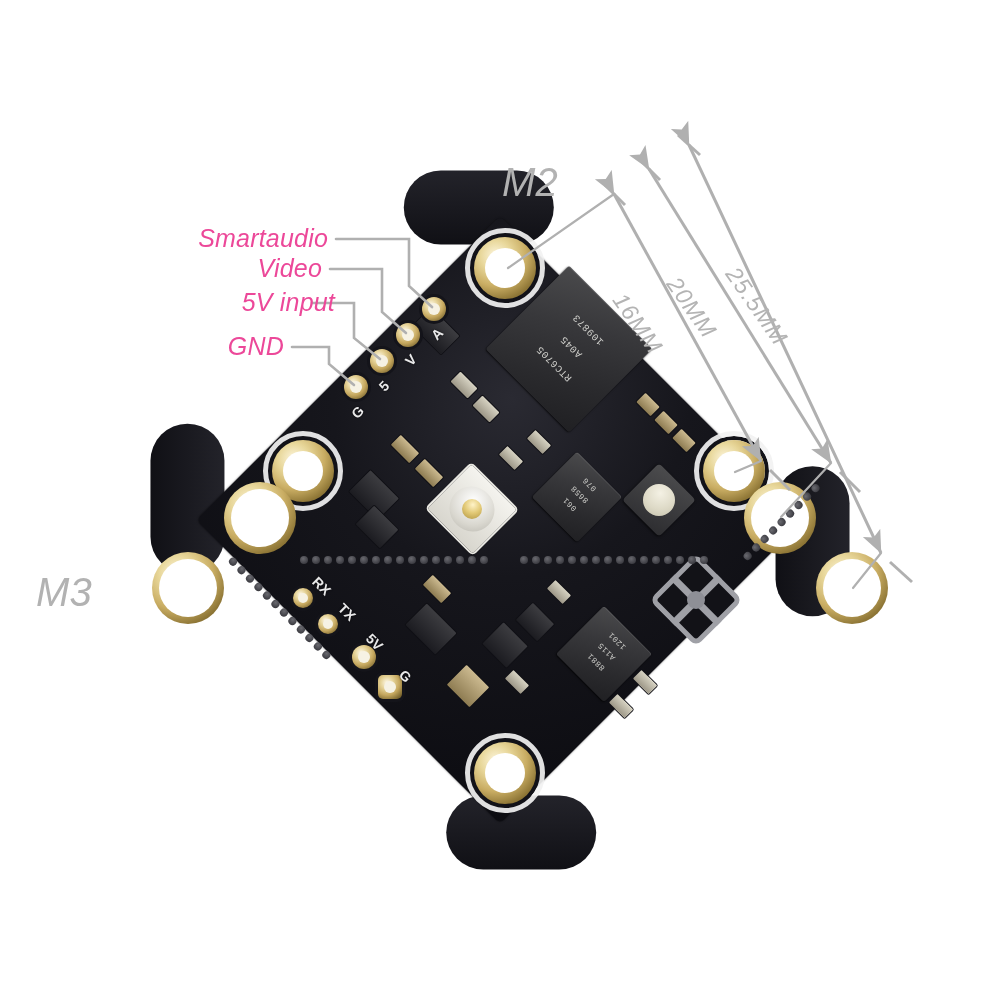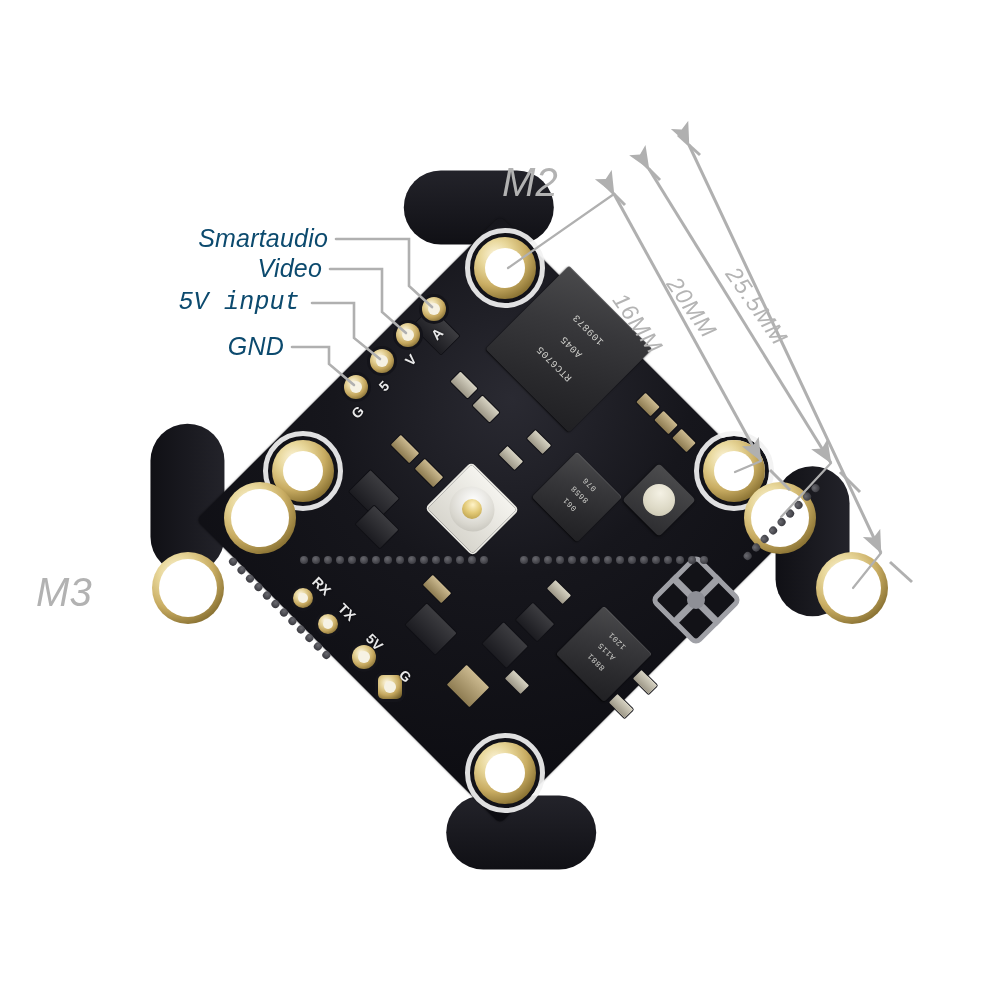--- a/index.html
+++ b/index.html
@@ -3,21 +3,21 @@
 <meta charset="utf-8">
 <style>
   html,body{margin:0;padding:0;background:#ffffff;}
   body{width:1000px;height:1000px;overflow:hidden;
        font-family:"Liberation Sans","DejaVu Sans",sans-serif;}
   #stage{position:relative;width:1000px;height:1000px;background:#fff;}
 
   
   .anno{
     position:absolute;
-    color:#0c4a6e;
+    color:#ec4899;
     font-style:italic;
     font-family:"Liberation Sans","DejaVu Sans",sans-serif;
     white-space:nowrap;
     letter-spacing:.2px;
     -webkit-font-smoothing:antialiased;
   }
   .callout{font-size:25px;text-align:right;}
   .bigm{font-size:40px;color:#b2b2b2;}
   .dim{font-size:23px;color:#b4b4b4;letter-spacing:1px;}
 
@@ -370,21 +370,21 @@
     <g stroke="#b0b0b0" stroke-width="2.2" fill="none" stroke-linecap="round">
       <path d="M614,194 L508,268"></path>
       <path d="M761,461 L735,472"></path>
       <path d="M831,463 L781,517"></path>
       <path d="M881,553 L853,588"></path>
     </g>
   </svg>
 
   <div class="anno callout" style="right:672px;top:224px;">Smartaudio</div>
   <div class="anno callout" style="right:678px;top:254px;">Video</div>
-  <div class="anno callout" style="right:700px;top:288px;font-family:Liberation Mono, monospace;">5V input</div>
+  <div class="anno callout" style="right:665px;top:288px;">5V input</div>
   <div class="anno callout" style="right:716px;top:332px;">GND</div>
 
   <div class="anno bigm" style="left:502px;top:160px;">M2</div>
   <div class="anno bigm" style="left:36px;top:570px;">M3</div>
 
   <div class="anno dim" style="left:629px;top:288px;transform:rotate(55deg);transform-origin:left top;">16MM</div>
   <div class="anno dim" style="left:683px;top:272px;transform:rotate(55deg);transform-origin:left top;">20MM</div>
   <div class="anno dim" style="left:742px;top:262px;transform:rotate(55deg);transform-origin:left top;">25.5MM</div>
 
 </div>

